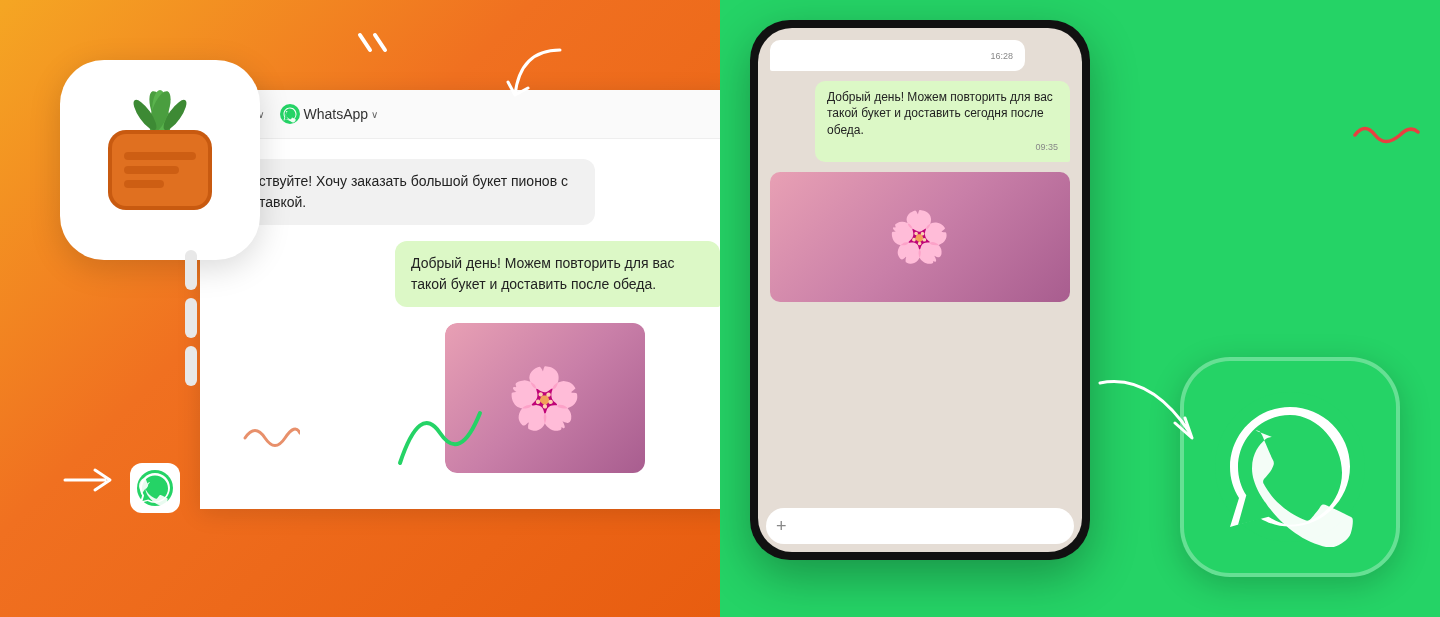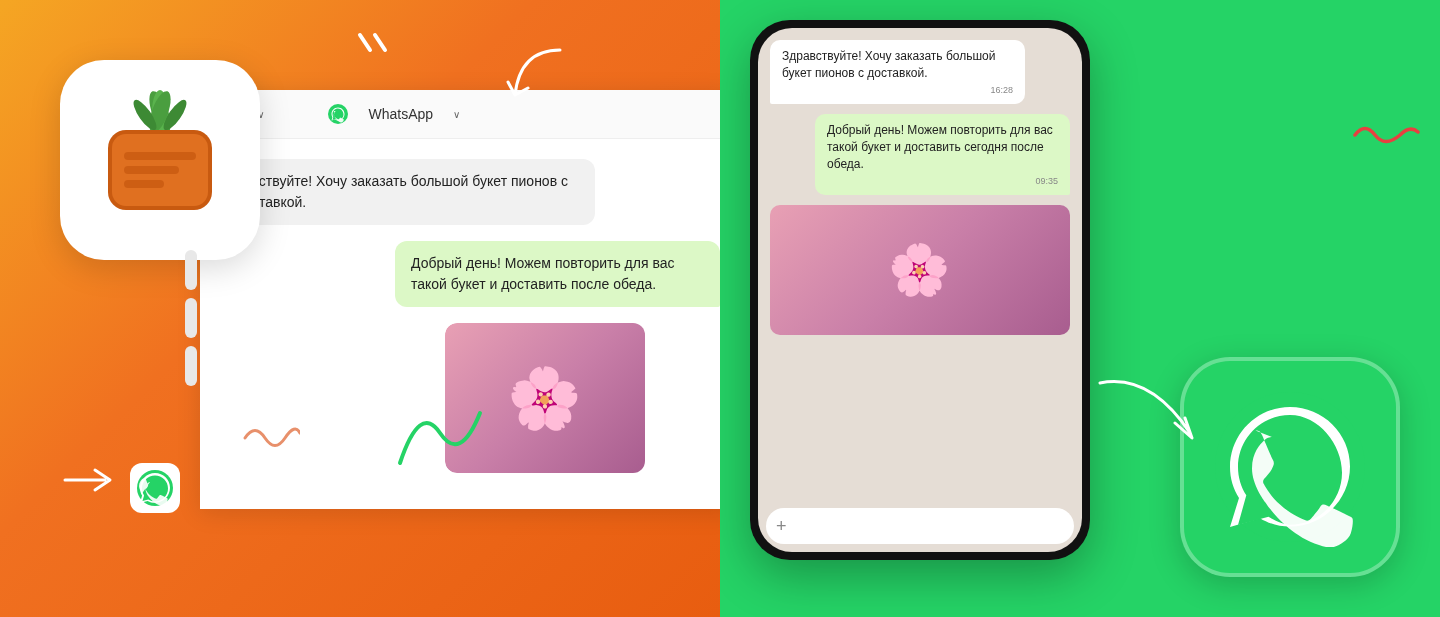--- a/index.html
+++ b/index.html
@@ -83,25 +83,24 @@
     }
 
     .channel-arrow {
       font-size: 10px;
       color: #666;
     }
 
     .whatsapp-badge {
       display: flex;
       align-items: center;
-      gap: 20px;
+      gap: 3px;
       font-size: 14px;
       color: #333;
       font-weight: 500;
-      margin-left: 48px;
     }
 
     .chat-messages {
       padding: 20px;
       background: #fff;
       min-height: 300px;
       position: relative;
     }
 
     .message-received {
@@ -450,23 +449,20 @@
   <div class="deco-squiggle-red">
     <svg width="70" height="30" viewBox="0 0 70 30">
       <path d="M5 15 Q15 2 25 15 Q35 28 50 15 Q60 5 68 12" stroke="#e84040" stroke-width="3.5" fill="none" stroke-linecap="round"></path>
     </svg>
   </div>
 
   <div class="phone-mockup">
     <div class="phone-screen">
       <div class="phone-chat">
         <div class="phone-msg-received">
-          <span>Здравствуйте! Хочу заказать
-большой букет пионов
-с доставкой.</span>
           <div class="phone-msg-time">16:28</div>
         </div>
         <div class="phone-msg-sent">
           <span>Добрый день! Можем повторить
 для вас такой букет и доставить
 сегодня после обеда.</span>
           <div class="phone-msg-time">09:35</div>
         </div>
         <div class="phone-flower">🌸</div>
         <div class="phone-input-bar">

